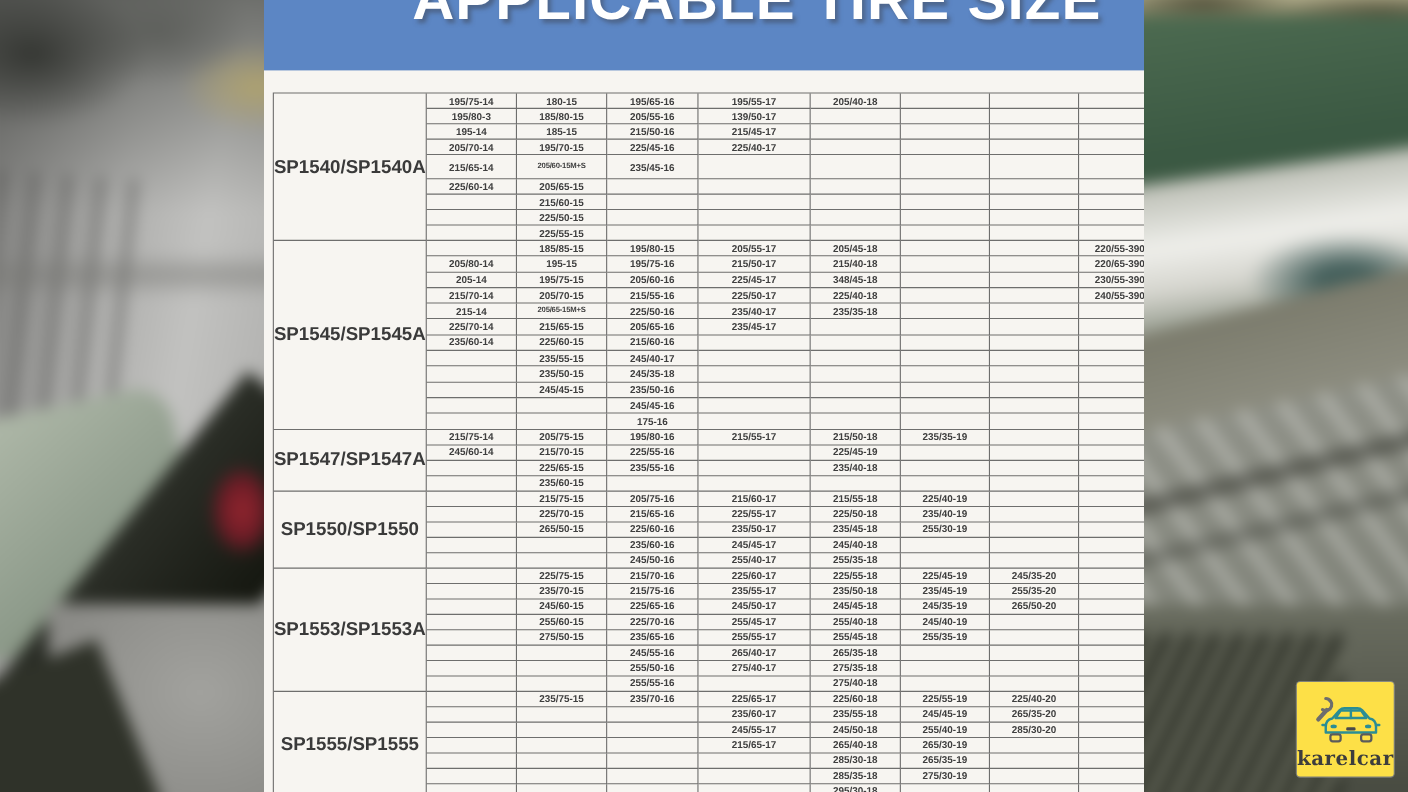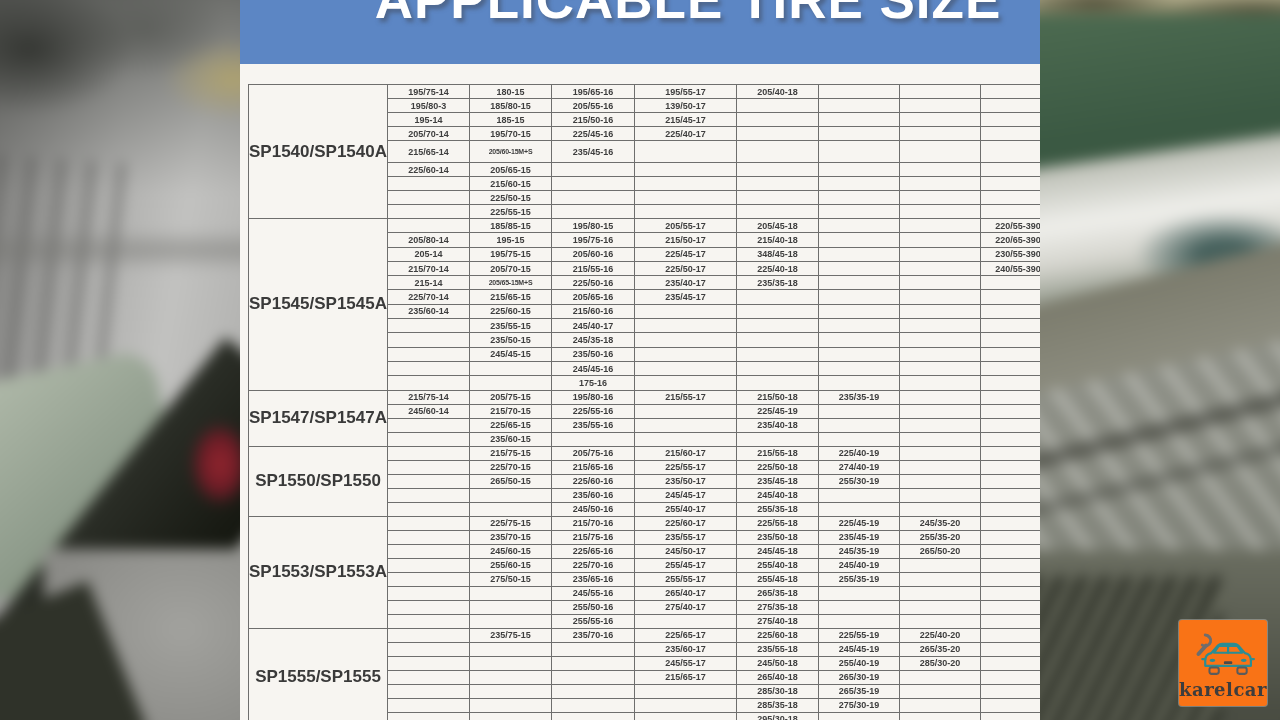--- a/index.html
+++ b/index.html
@@ -70,21 +70,21 @@
   .rows{flex:1;display:flex;flex-direction:column;}
   .row{display:flex;height:14px;flex:none;}
   .row.h2{height:14.3px;}
   .row.tall{height:22px;}
   .cell{flex:none;box-sizing:border-box;border-right:1px solid var(--line);border-bottom:1px solid var(--line);
     display:flex;align-items:center;justify-content:center;overflow:hidden;white-space:nowrap;}
   .c0{width:82px}.c1{width:82px}.c2{width:83px}.c3{width:102px}
   .c4{width:82px}.c5{width:81px}.c6{width:81px}.c7{width:75px}
   .cell.small{font-size:7px;letter-spacing:-0.2px;}
   
-  .logo{position:absolute;left:1179px;top:620px;width:88px;height:86px;background:#f97316;
+  .logo{position:absolute;left:1179px;top:620px;width:88px;height:86px;background:#fde047;
     border-radius:3px;box-shadow:0 0 0 1px rgba(190,190,188,.45);
     display:flex;flex-direction:column;align-items:center;justify-content:center;z-index:5;}
   .logo svg{display:block;margin-top:2px;}
   .logo-text{font-family:"DejaVu Serif","Liberation Serif",serif;font-weight:700;font-size:18px;
     color:#3d3d3d;line-height:1;margin-top:3px;letter-spacing:.5px;}
 </style>
 </head>
 <body>
 
 <div class="canvas">
@@ -401,21 +401,21 @@
               <div class="cell c5">225/40-19</div>
               <div class="cell c6"></div>
               <div class="cell c7"></div>
             </div>
             <div class="row">
               <div class="cell c0"></div>
               <div class="cell c1">225/70-15</div>
               <div class="cell c2">215/65-16</div>
               <div class="cell c3">225/55-17</div>
               <div class="cell c4">225/50-18</div>
-              <div class="cell c5">274/40-19</div>
+              <div class="cell c5">235/40-19</div>
               <div class="cell c6"></div>
               <div class="cell c7"></div>
             </div>
             <div class="row">
               <div class="cell c0"></div>
               <div class="cell c1">265/50-15</div>
               <div class="cell c2">225/60-16</div>
               <div class="cell c3">235/50-17</div>
               <div class="cell c4">235/45-18</div>
               <div class="cell c5">255/30-19</div>

